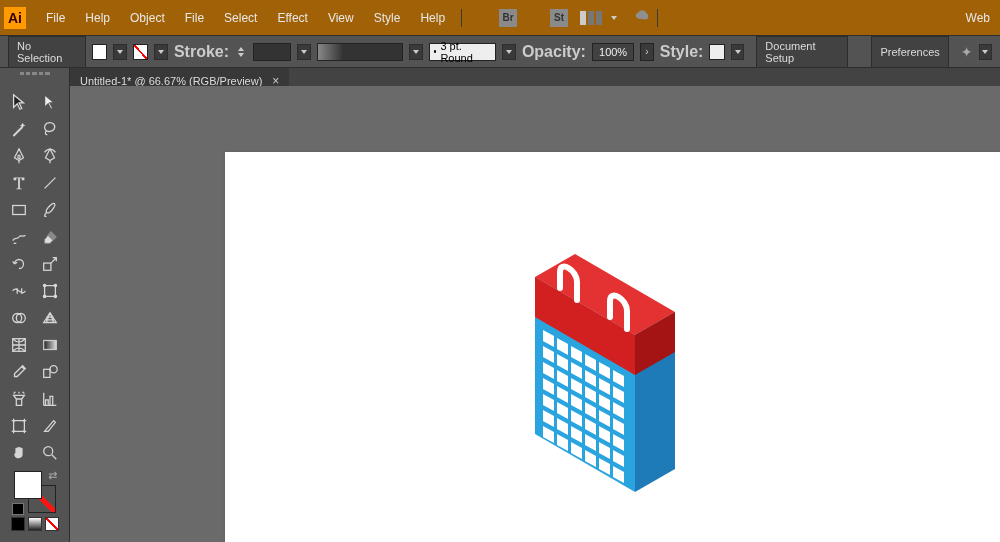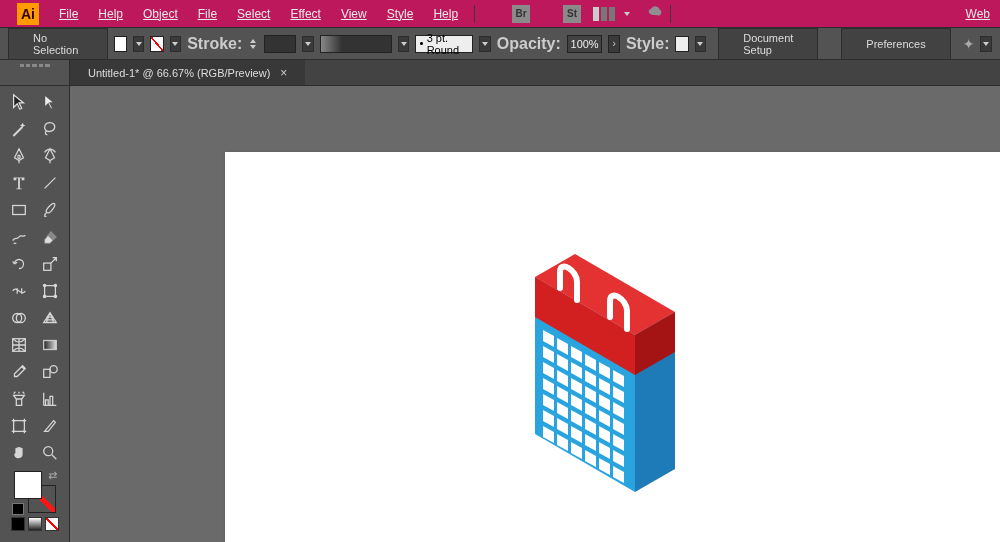--- a/index.html
+++ b/index.html
@@ -9,43 +9,42 @@
     background: #535353;
     font-family: "Segoe UI", Tahoma, sans-serif;
     font-size: 12px;
     color: #ccc;
     overflow: hidden;
     position: relative;
   }
 
   
   .menubar {
-    height: 28px;
-    background: #be185d;
+    height: 36px;
+    background: #a16207;
     display: flex;
     align-items: center;
-    padding-left: 17px;
+    padding-left: 4px;
     border-bottom: 1px solid #2d2d2d;
   }
   .app-icon {
     width: 22px; height: 22px;
     background: #ff9a00;
     color: #330000;
     font-weight: bold;
     display: flex;
     align-items: center;
     justify-content: center;
     font-size: 14px;
     margin-right: 10px;
   }
   .menubar .menu-item {
     padding: 4px 10px;
     color: #e8e8e8;
     cursor: default;
-    text-decoration: underline;
   }
   .menubar .sep {
     width: 1px; height: 18px;
     background: #3a3a3a;
     margin: 0 6px;
   }
   .dock-icons { display:flex; align-items:center; gap:6px; margin-left:4px;}
   .dock-square {
     width:18px; height:18px; background:#8a8a8a; color:#333; font-size:10px; font-weight:bold;
     display:flex;align-items:center;justify-content:center;margin-left:27px;
@@ -75,21 +74,21 @@
     display:flex;
     align-items:center;
     padding: 0 8px;
     border-bottom: 1px solid #2d2d2d;
     gap:6px;
   }
   .ctrl-label { color:#ccc; font-size:16px;font-weight:bold; }
   .ctrl-button {
     background:#424242;
     border:1px solid #2d2d2d;
-    padding:3px 24px;
+    padding:3px 8px;
     color:#ddd;
     font-size:11px;
     display:flex;
     align-items:center;
     gap:3px;
   }
   .swatch {
     width:16px; height:16px;
     background:#fff;
     border:1px solid #222;
@@ -163,21 +162,21 @@
   .tabbar .toolbox-grab .grip {
     width:30px; height:3px; display:flex; gap:2px;
   }
   .tabbar .toolbox-grab .grip span {
     flex:1; height:3px; background:#888;
   }
   .tabbar .doc-tab {
     background:#383838;
     display:flex;
     align-items:center;
-    padding:0 18px;
+    padding:0 10px;
     gap:10px;
     font-size:11px;
     color:#ddd;
     text-align:right;
   }
   .tabbar .close-x { color:#ccc; font-size:12px; }
 
   
   .main {
     position:absolute;

